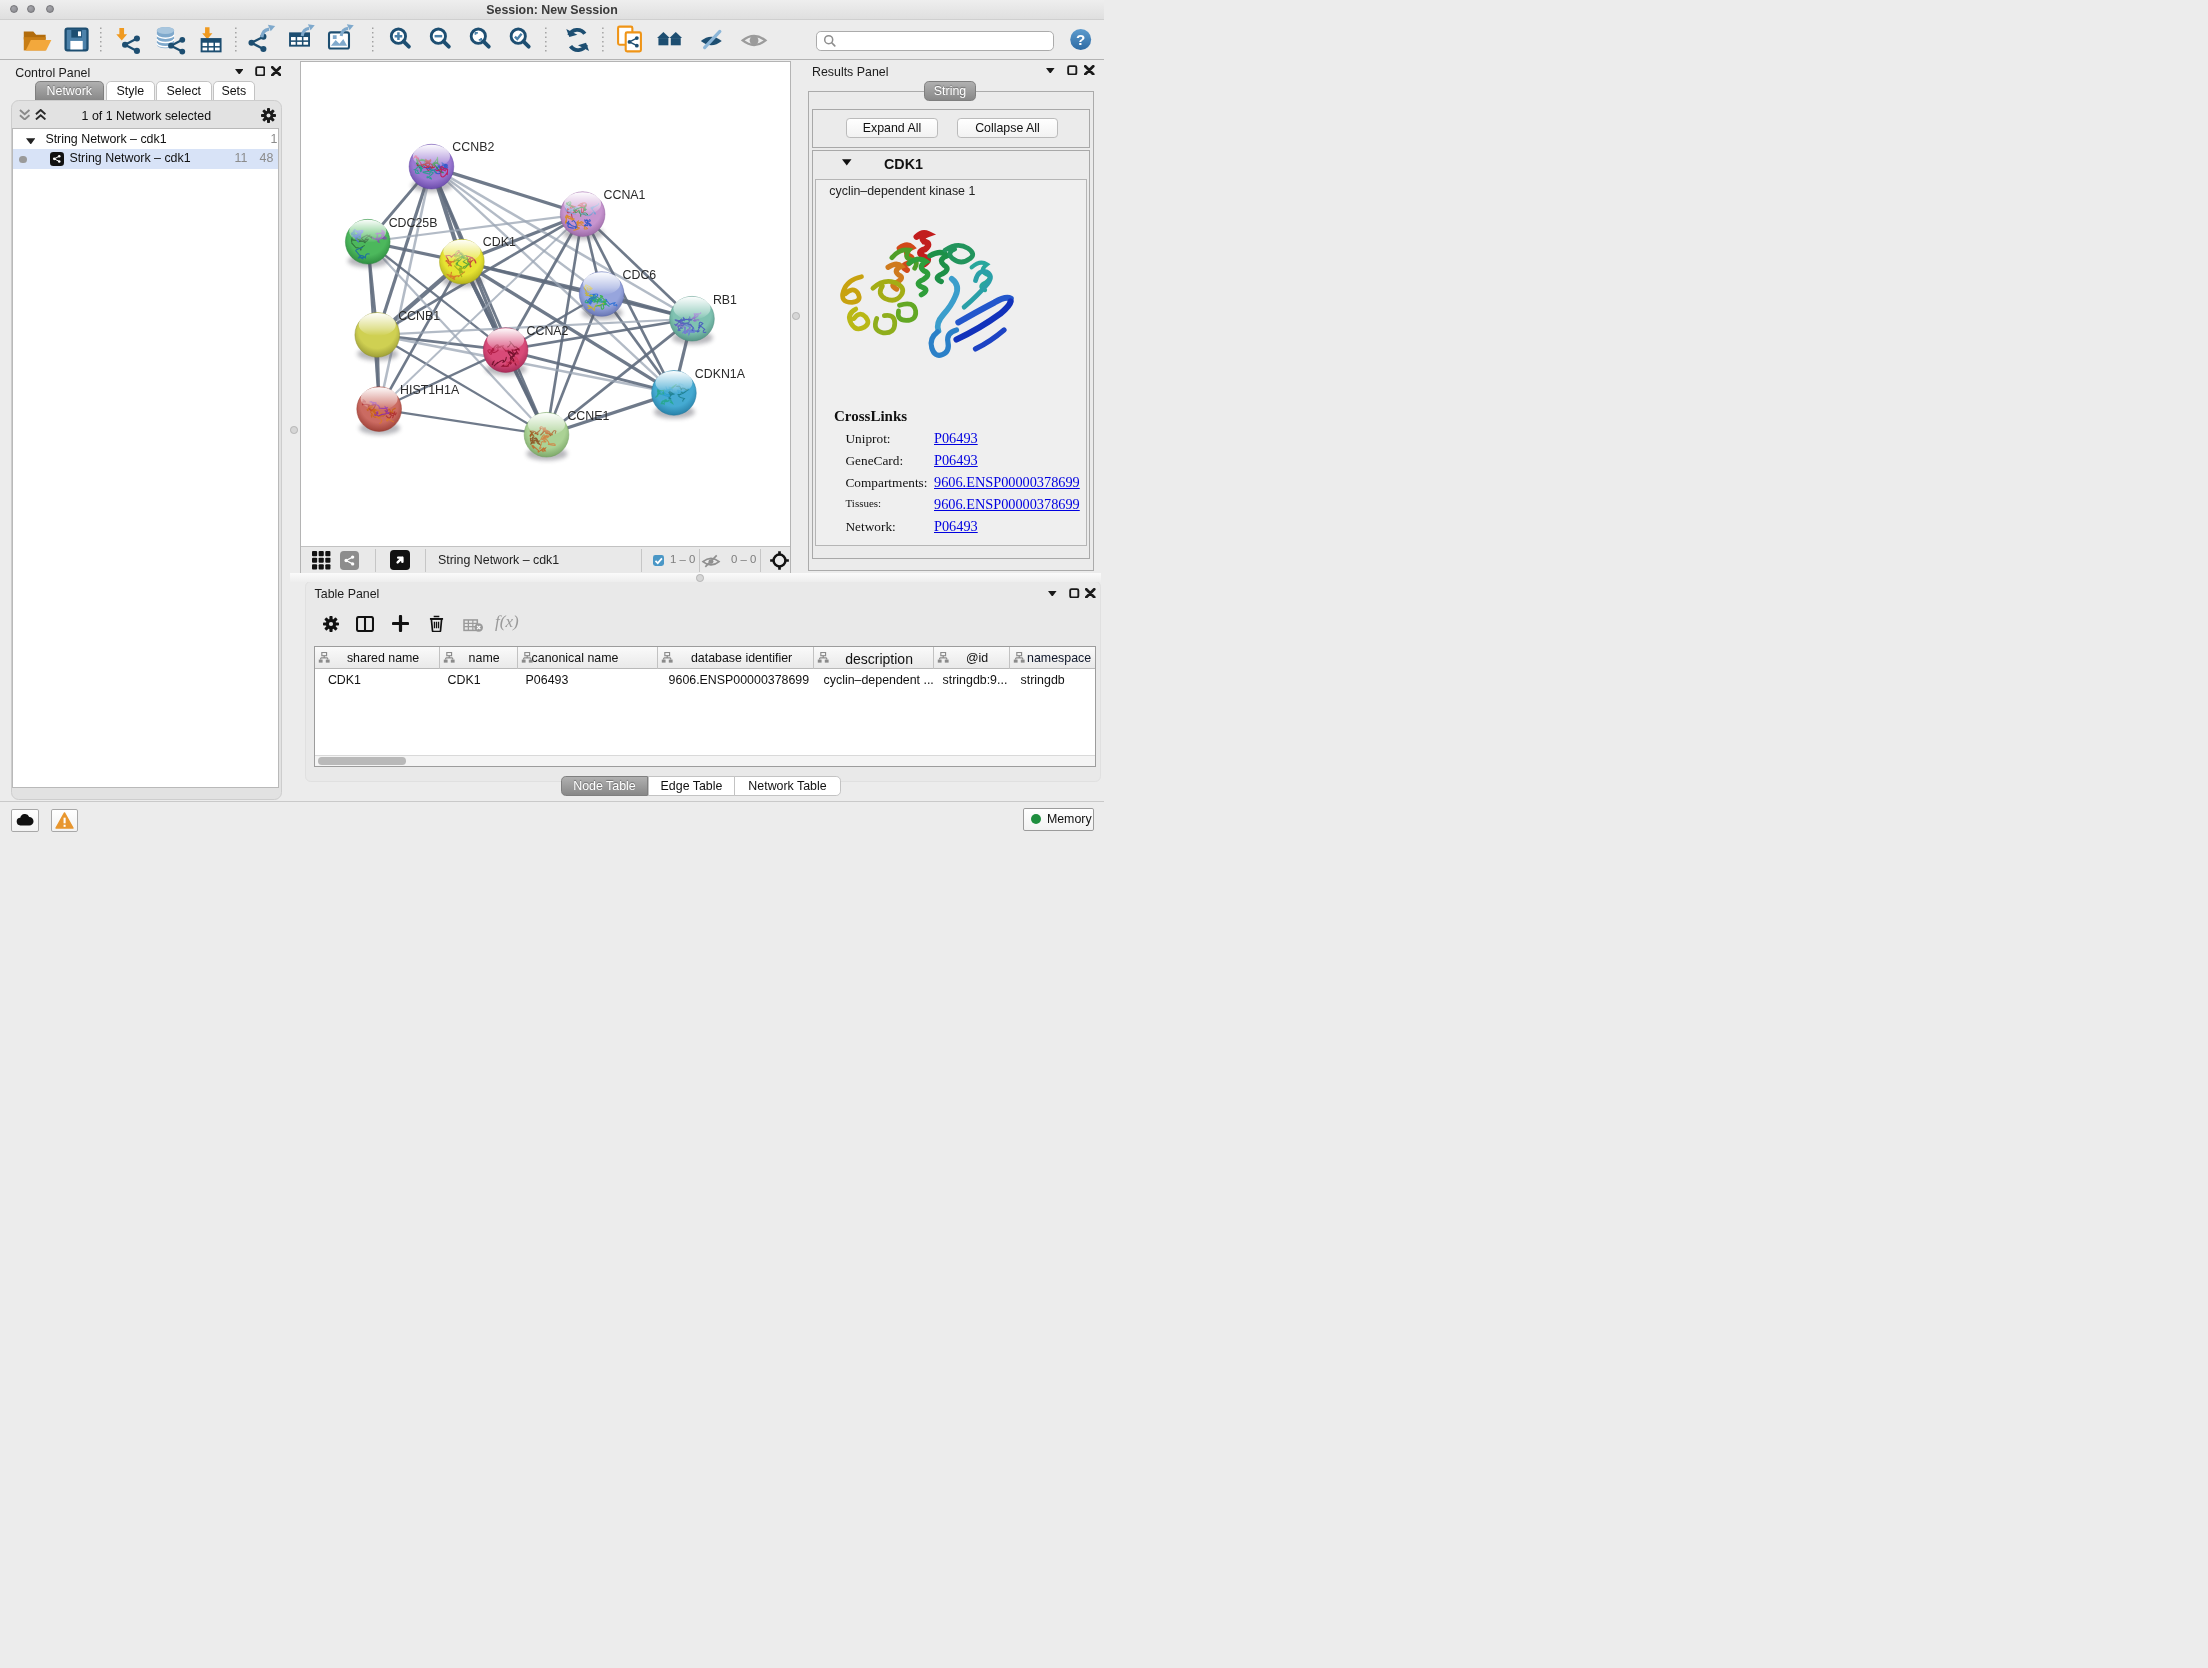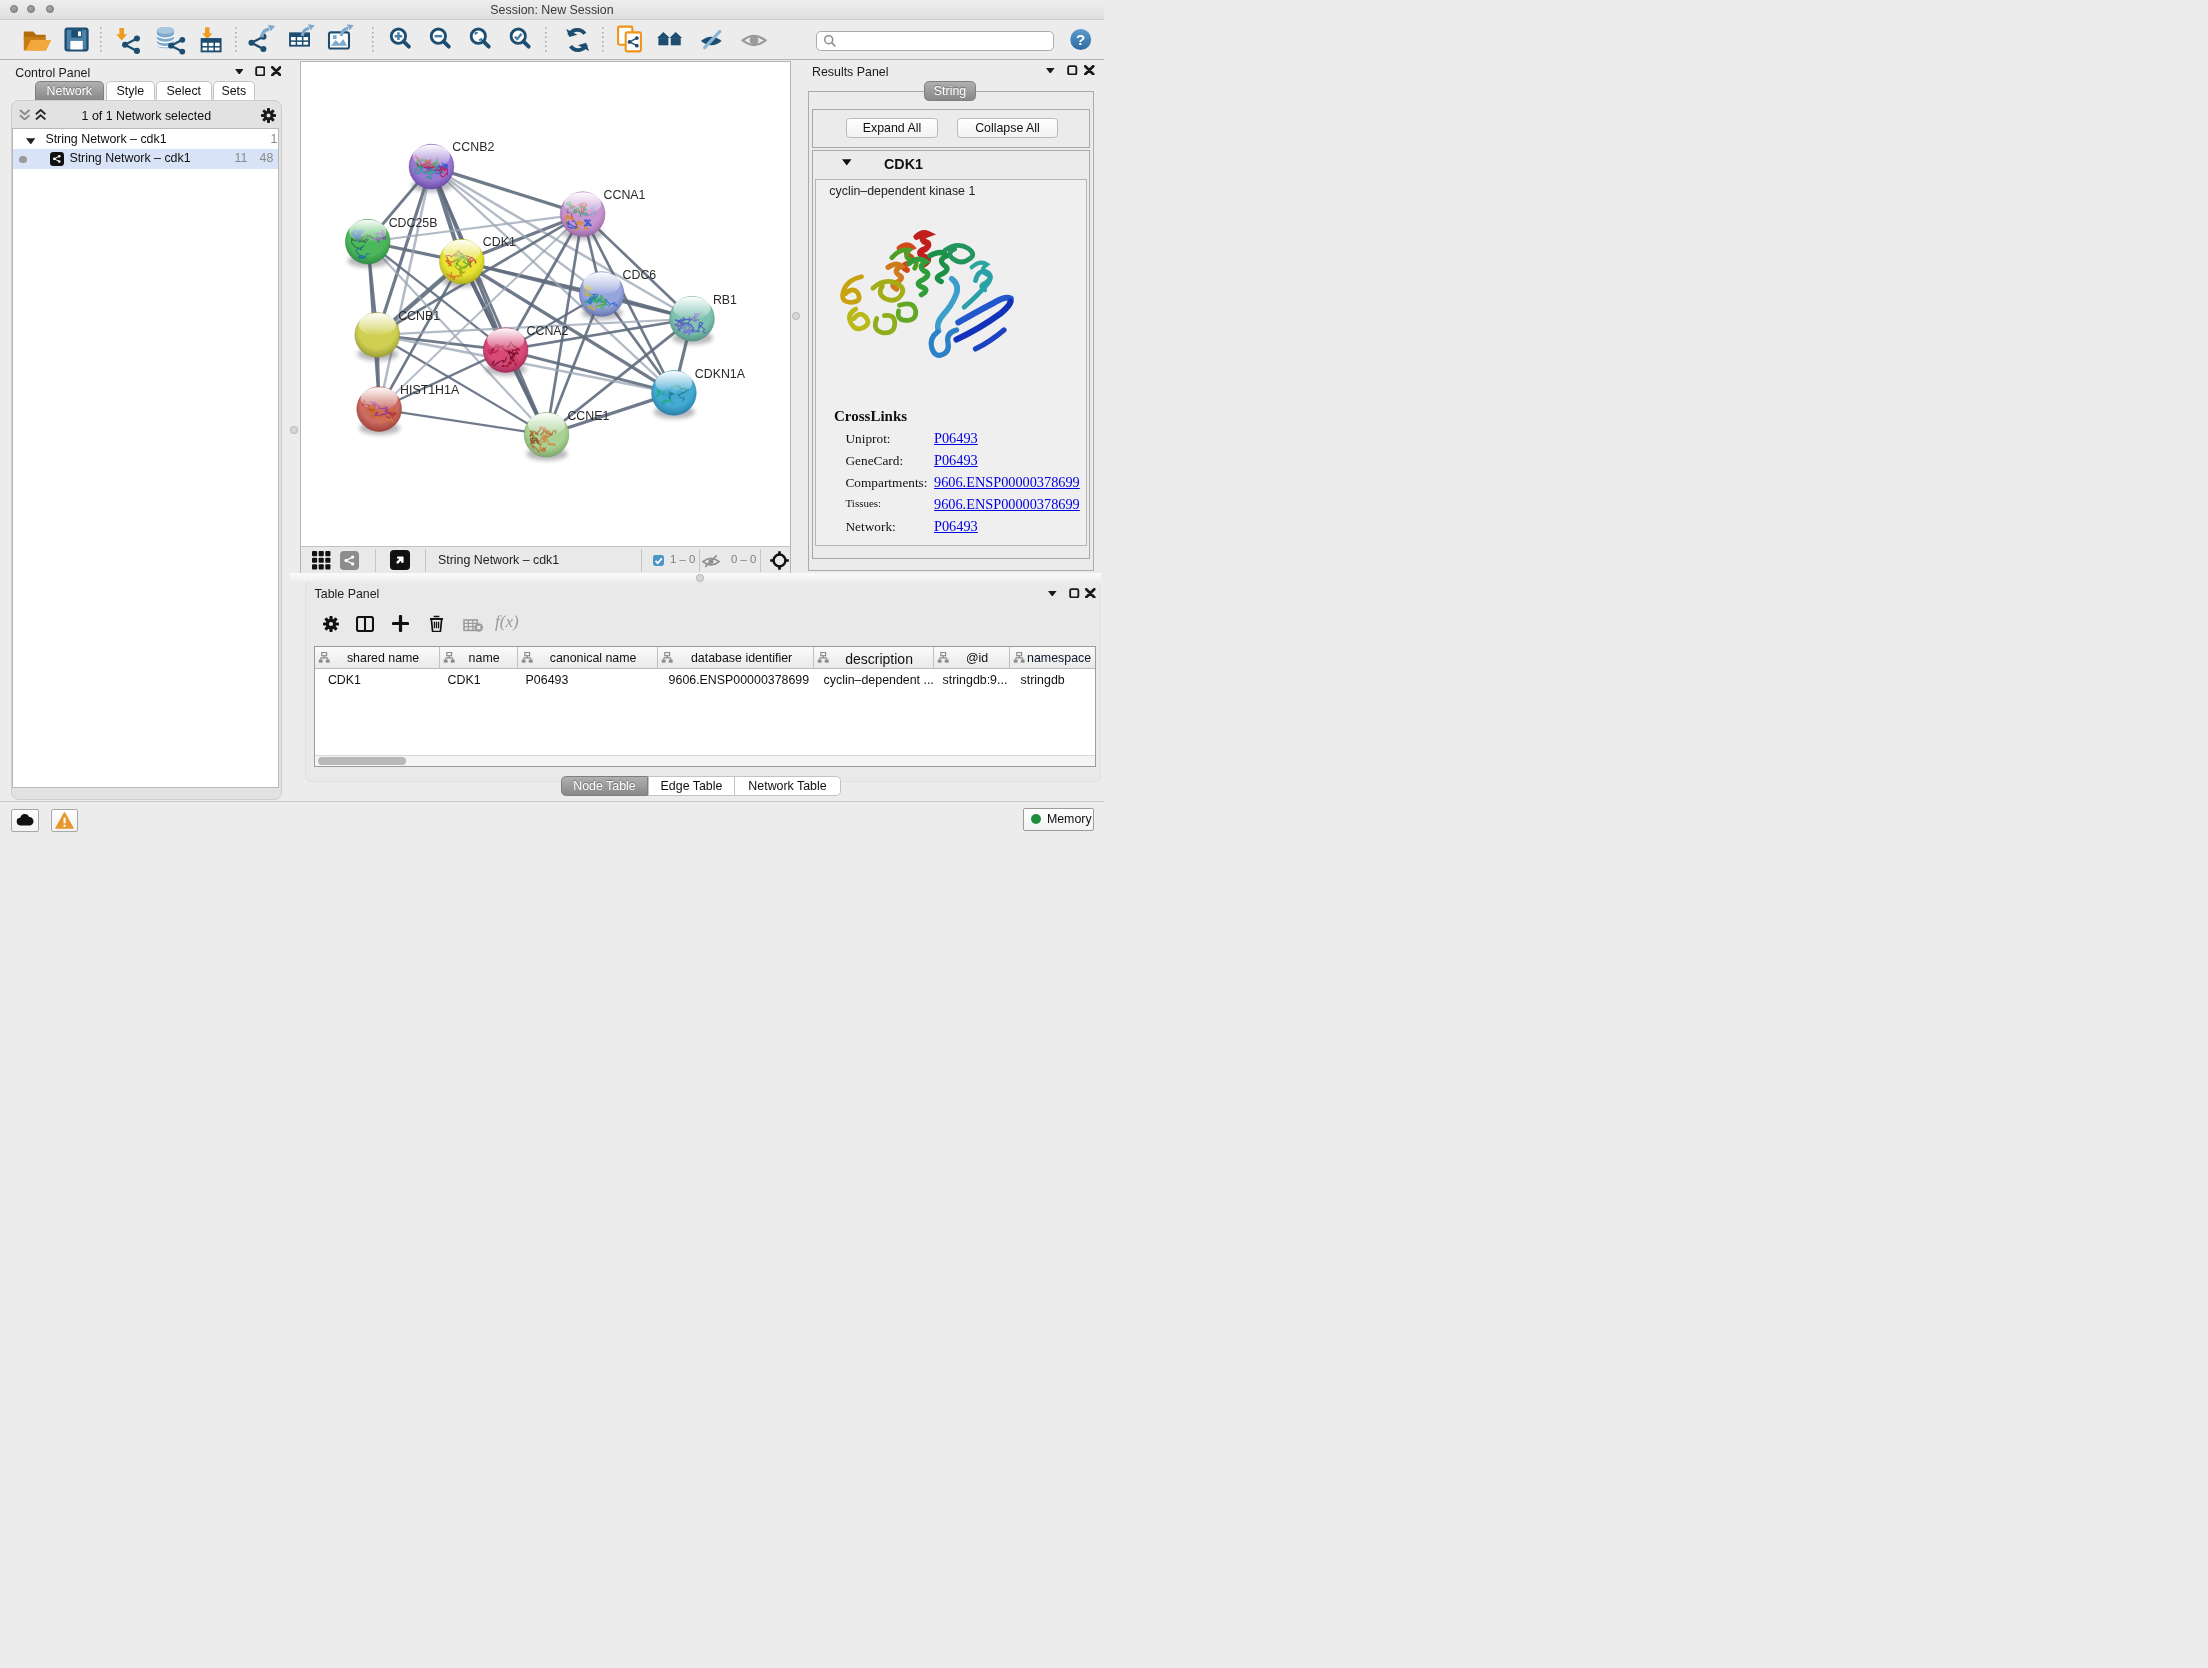--- a/index.html
+++ b/index.html
@@ -13,21 +13,21 @@
  text-shadow:0 -1px 1px rgba(0,0,0,.35)}
 .wbtn{position:absolute;background:linear-gradient(#ffffff,#f2f2f2);border:1px solid #bbb;
  border-radius:3.8px;font-size:12.4px;color:#111;display:flex;align-items:center;justify-content:center}
 a.lk{color:#0000e0;text-decoration:underline}
 </style></head>
 <body>
 <div class="abs" style="left:0;top:0;width:1104px;height:20px;background:linear-gradient(#eeeeee,#dfdfdf);border-bottom:1px solid #cfcfcf">
 <div class="abs" style="left:10px;top:5.2px;width:8px;height:8px;border-radius:50%;background:radial-gradient(circle at 35% 30%,#a6a6ab,#87878c);border:1px solid #76767a"></div>
     <div class="abs" style="left:27px;top:5.2px;width:8px;height:8px;border-radius:50%;background:radial-gradient(circle at 35% 30%,#a6a6ab,#87878c);border:1px solid #76767a"></div>
     <div class="abs" style="left:46px;top:5.2px;width:8px;height:8px;border-radius:50%;background:radial-gradient(circle at 35% 30%,#a6a6ab,#87878c);border:1px solid #76767a"></div>
-<div class="abs" style="left:0;top:2.9px;width:100%;text-align:center;font-size:12.4px;font-weight:normal;color:#3a3a3a">Session: New Session</div>
+<div class="abs" style="left:0;top:2.9px;width:100%;text-align:center;font-size:12.4px;font-weight:bold;color:#3a3a3a">Session: New Session</div>
 </div>
 <div class="abs" style="left:0;top:20px;width:1104px;height:40px;background:#ececec;border-bottom:1px solid #b3b3b3">
 <svg width="1104" height="39" viewBox="0 0 1161 41" style="position:absolute;left:0;top:0">
 <path d="M25,12 l10,0 3,3.5 10,0 0,5 -23,0 z" fill="#b26c0c"></path>
 <path d="M25,32 l0,-14 23,0 0,14 z" fill="#c87d14"></path>
 <path d="M27,32 l5.5,-11 21.5,0 -5.5,11 z" fill="#f3a83c"></path>
 <rect x="69" y="9" width="23" height="23" rx="2" fill="#4d82aa" stroke="#1d4e71" stroke-width="2.4"></rect>
 <rect x="75" y="10.5" width="11" height="8" fill="#1d4e71"></rect>
       <rect x="82" y="12" width="3.2" height="5" fill="#fff"></rect>
 <rect x="74" y="22" width="13" height="9" fill="#fff"></rect>
@@ -685,21 +685,21 @@
 <div class="abs" style="left:139px;top:3.8px;width:61px;text-align:center;font-size:12.4px;color:#111;white-space:nowrap;overflow:hidden">name</div>
 <div class="abs" style="left:124px;top:0;width:1px;height:22px;background:#c2c2c2"></div>
 <div class="abs" style="left:206px;top:4.8px">
         <svg width="12.4" height="11.4" viewBox="0 0 13 12">
           <rect x="4" y="0.5" width="5" height="3.4" fill="none" stroke="#8a8a8a" stroke-width="1.2"></rect>
           <path d="M6.5,4 v2.2 M2.8,6.2 h7.4 M2.8,6.2 v1.6 M10.2,6.2 v1.6" fill="none" stroke="#8a8a8a" stroke-width="1.2"></path>
           <rect x="0.8" y="8" width="4" height="3.2" fill="#8a8a8a"></rect>
           <rect x="8.2" y="8" width="4" height="3.2" fill="#8a8a8a"></rect>
         </svg>
       </div>
-<div class="abs" style="left:217px;top:3.8px;width:123px;text-align:center;font-size:12.4px;color:#111;white-space:nowrap;overflow:hidden">canonical name</div>
+<div class="abs" style="left:217px;top:3.8px;width:123px;text-align:left;font-size:12.4px;color:#111;white-space:nowrap;overflow:hidden">canonical name</div>
 <div class="abs" style="left:202px;top:0;width:1px;height:22px;background:#c2c2c2"></div>
 <div class="abs" style="left:346px;top:4.8px">
         <svg width="12.4" height="11.4" viewBox="0 0 13 12">
           <rect x="4" y="0.5" width="5" height="3.4" fill="none" stroke="#8a8a8a" stroke-width="1.2"></rect>
           <path d="M6.5,4 v2.2 M2.8,6.2 h7.4 M2.8,6.2 v1.6 M10.2,6.2 v1.6" fill="none" stroke="#8a8a8a" stroke-width="1.2"></path>
           <rect x="0.8" y="8" width="4" height="3.2" fill="#8a8a8a"></rect>
           <rect x="8.2" y="8" width="4" height="3.2" fill="#8a8a8a"></rect>
         </svg>
       </div>
 <div class="abs" style="left:358px;top:3.8px;width:138px;text-align:center;font-size:12.4px;color:#111;white-space:nowrap;overflow:hidden">database identifier</div>

